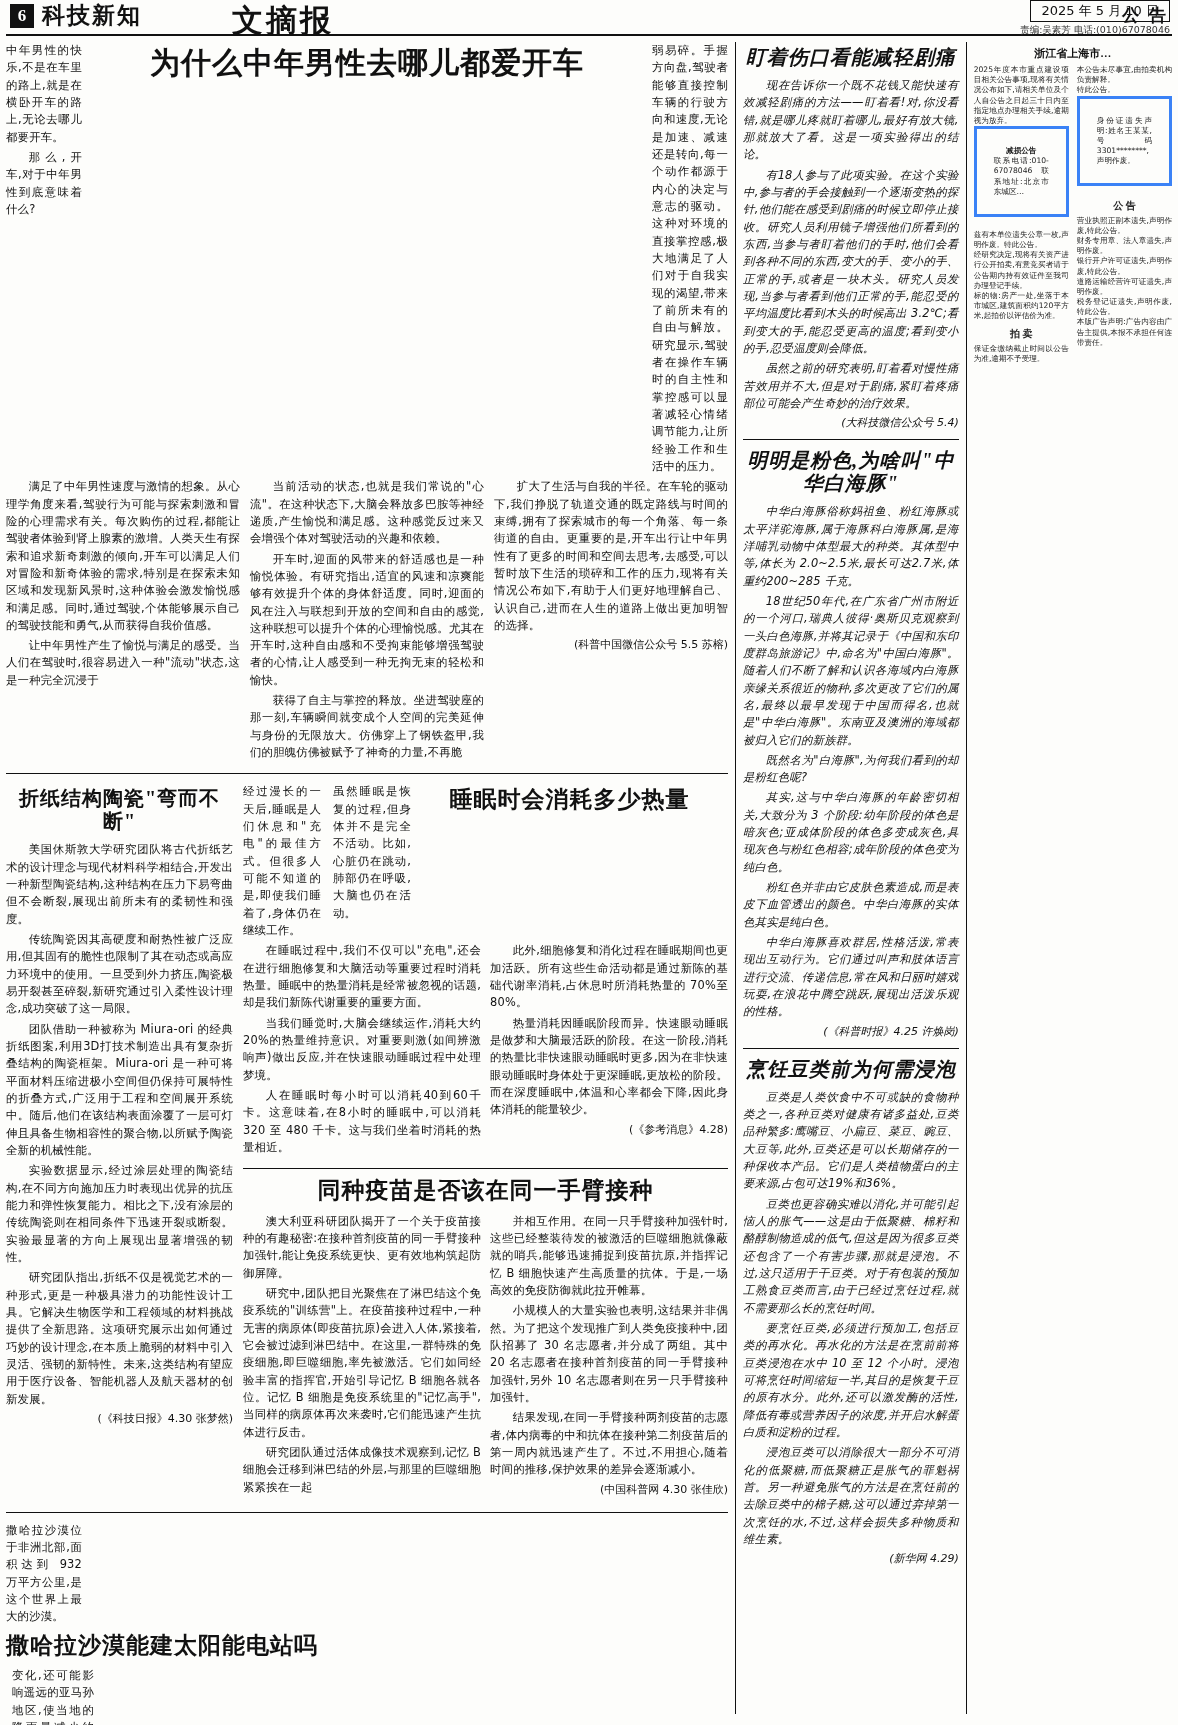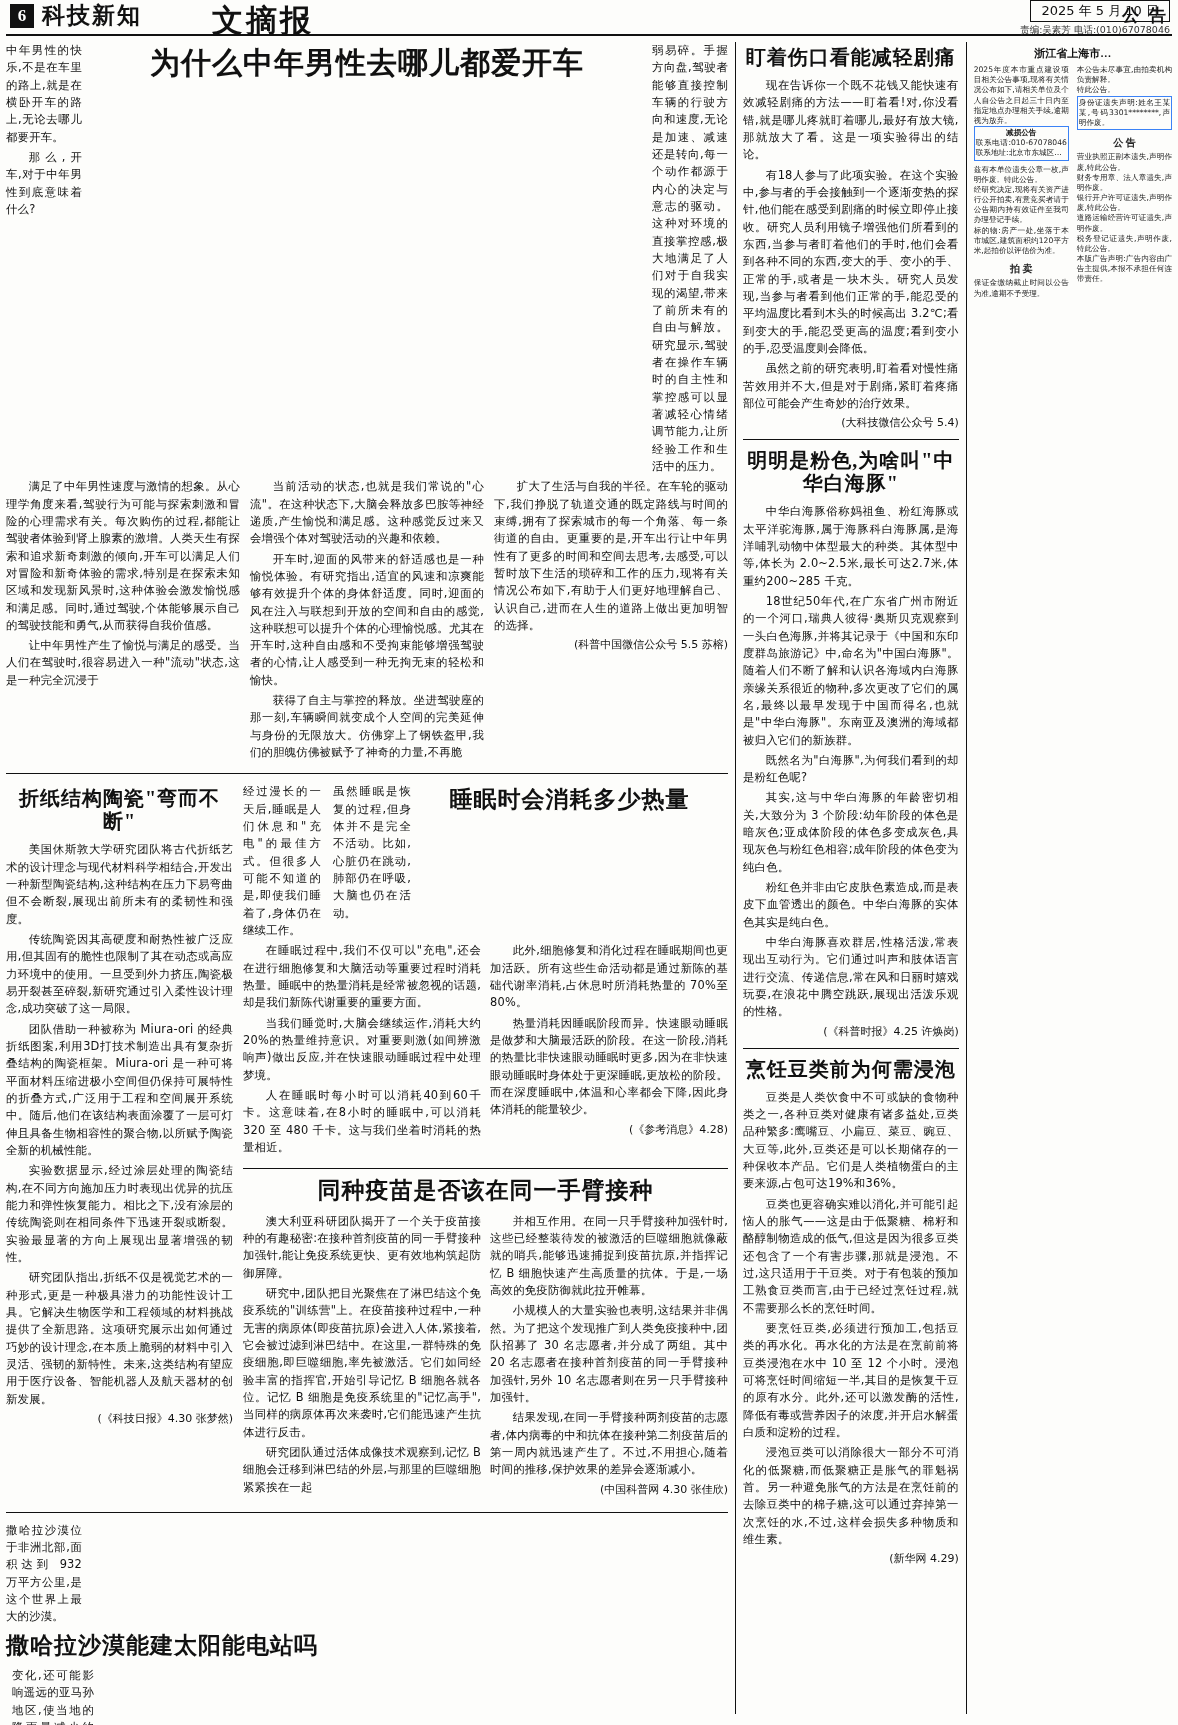--- a/index.html
+++ b/index.html
@@ -15,32 +15,32 @@
 
   
   .masthead{display:flex;align-items:flex-start;height:34px;border-bottom:2px solid #111;}
   .sect-badge{display:flex;align-items:center;gap:8px;padding-left:4px;}
   .sect-num{
     width:24px;height:24px;background:#111;color:#fff;font-size:17px;font-weight:bold;
     display:flex;align-items:center;justify-content:center;font-family:"Liberation Serif",serif;
   }
   .sect-name{font-size:23px;font-weight:bold;letter-spacing:2px;font-family:"DejaVu Sans",sans-serif;}
   .paper-logo{
-    flex:0 0 auto;margin-left:70px;font-size:31px;font-weight:bold;letter-spacing:3px;
+    flex:0 0 auto;margin-left:90px;font-size:31px;font-weight:bold;letter-spacing:3px;
     font-family:"Liberation Serif",serif;
   }
   .masthead-right{margin-left:auto;text-align:right;padding-right:2px;}
   .mh-date{border:1px solid #111;display:inline-block;padding:1px 10px;font-size:13px;margin-bottom:2px;margin-left:8px;}
   .mh-editor{font-size:9.5px;color:#333;}
   .mh-col-head{position:absolute;right:10px;top:4px;font-size:17px;font-weight:bold;letter-spacing:2px;}
 
   
   .cols{display:flex;margin-top:6px;height:1672px;}
   .col{position:relative;}
-  .c4{width:248px;}
+  .c4{width:248px;font-style:italic;}
   .c5{width:228px;}
   .vrule{width:1px;background:#111;margin:0 7px;flex:0 0 1px;}
 
   
   .headline{
     font-family:"Liberation Serif",serif;
     font-weight:bold;
     line-height:1.15;
     text-align:center;
     margin:4px 0 8px;
@@ -67,21 +67,21 @@
   .lead-head{display:flex;align-items:flex-start;}
   .lead-left-col{width:76px;flex:0 0 76px;padding-right:6px;}
   .lead-title{flex:1;}
   .lead-right-col{width:76px;flex:0 0 76px;padding-left:6px;}
   .lead-3col{display:flex;gap:10px;}
   .lead-3col>div{flex:1;}
 
   
   .rail{font-size:7.6px;line-height:1.34;text-align:justify;color:#222;columns:2;column-gap:8px;}
   .rail h4{font-size:10px;text-align:center;margin:6px 0 3px;font-family:"Liberation Serif",serif;}
-  .rail-box{border:1px solid #3b82f6;padding:1px;margin-bottom:4px;}
+  .rail-box{border:3px solid #3b82f6;padding:17px;margin-bottom:13px;}
   .rail-title{font-size:11px;font-weight:bold;text-align:center;margin:4px 0;font-family:"Liberation Serif",serif;}
 
   .two-sub{display:flex;gap:9px;}
   .two-sub>div{flex:1;}
   .three-sub{display:flex;gap:9px;}
   .three-sub>div{flex:1;}
 
   .footer-note{position:absolute;bottom:2px;right:8px;font-size:8px;color:#333;}
 </style>
 </head>

